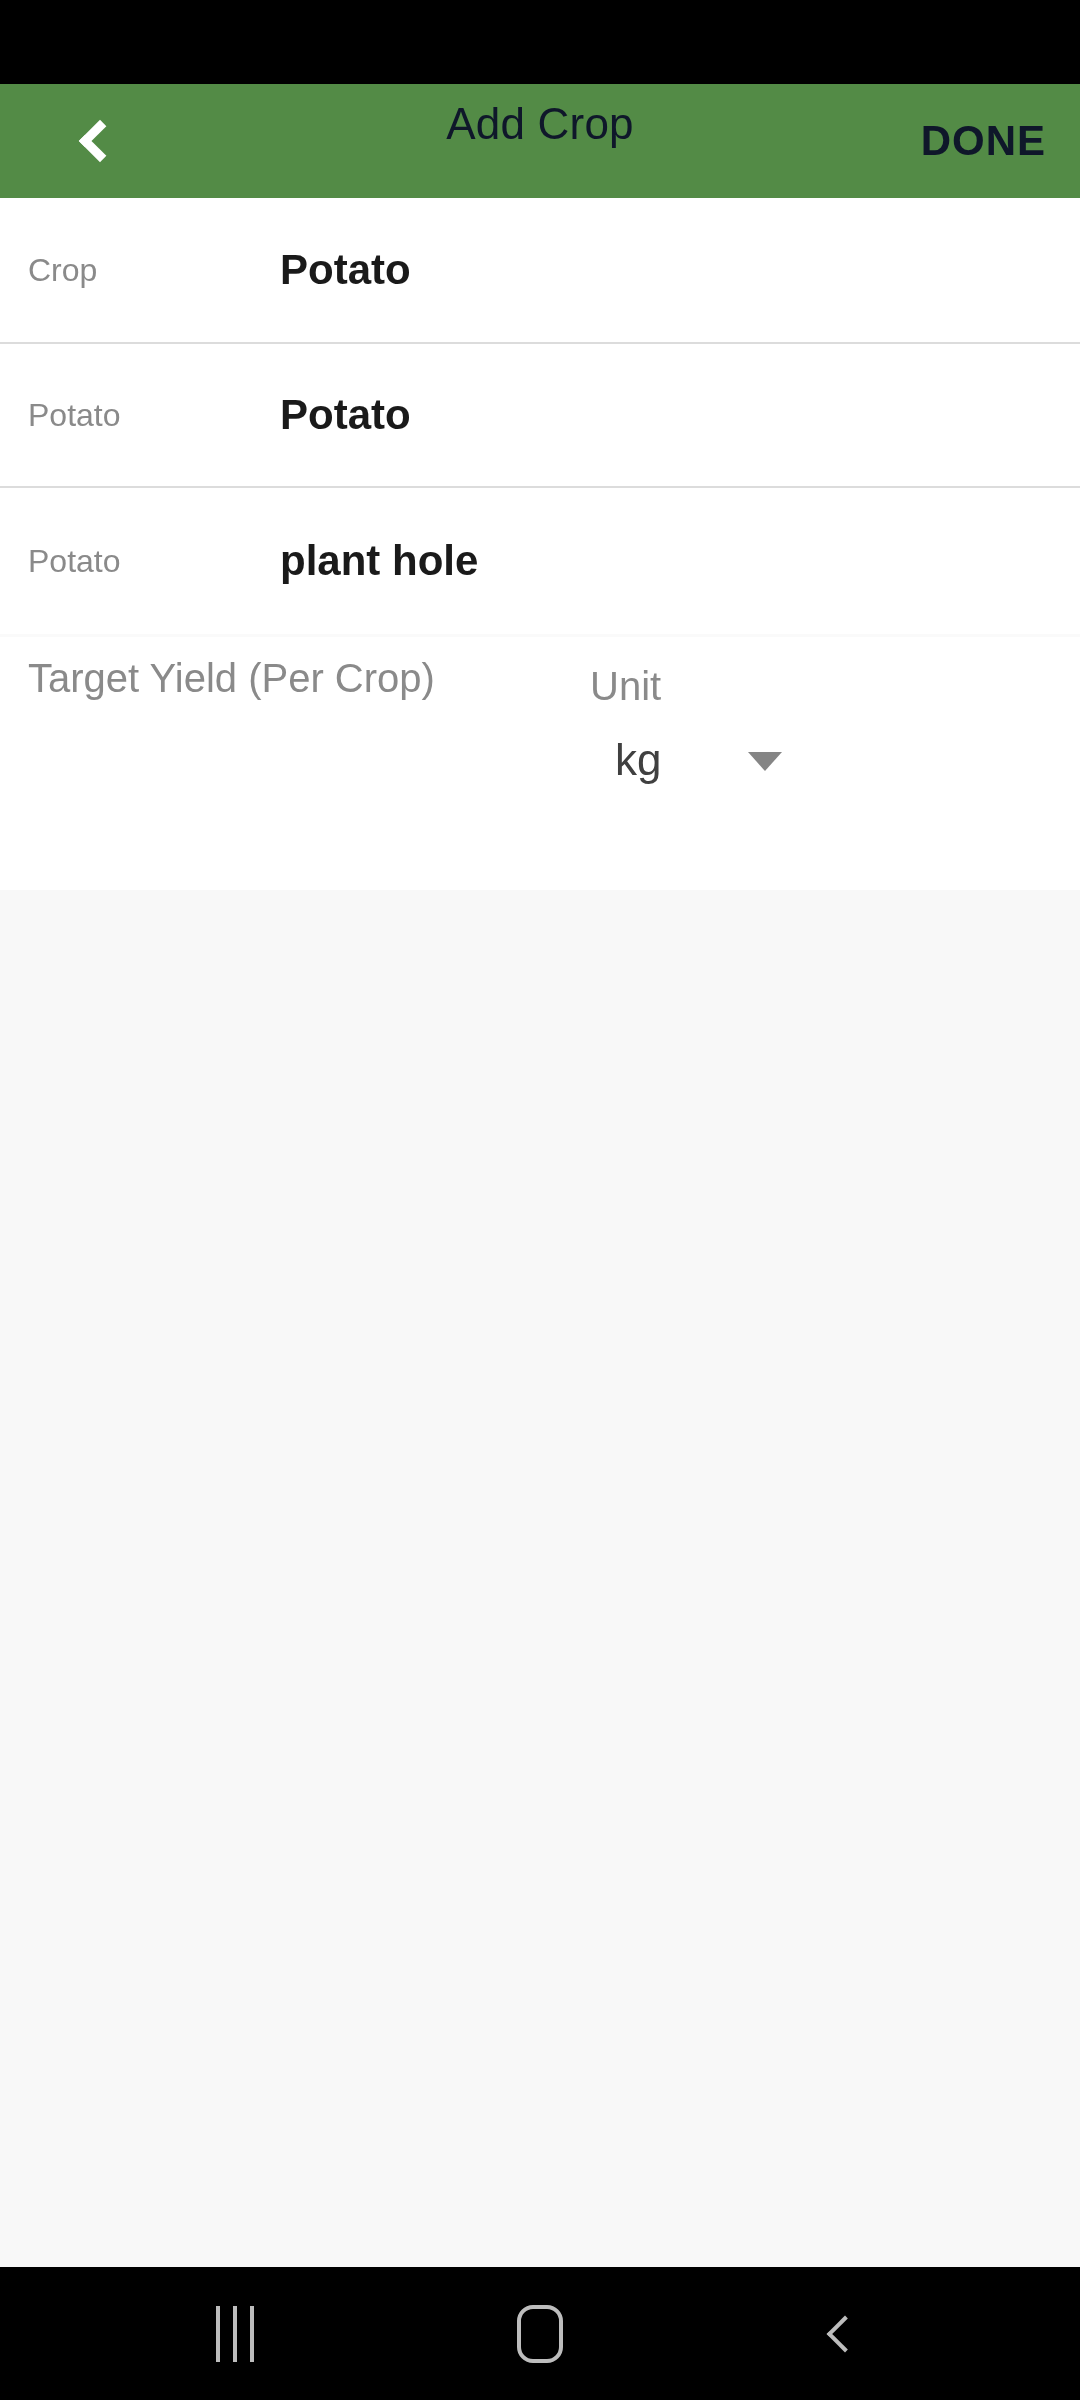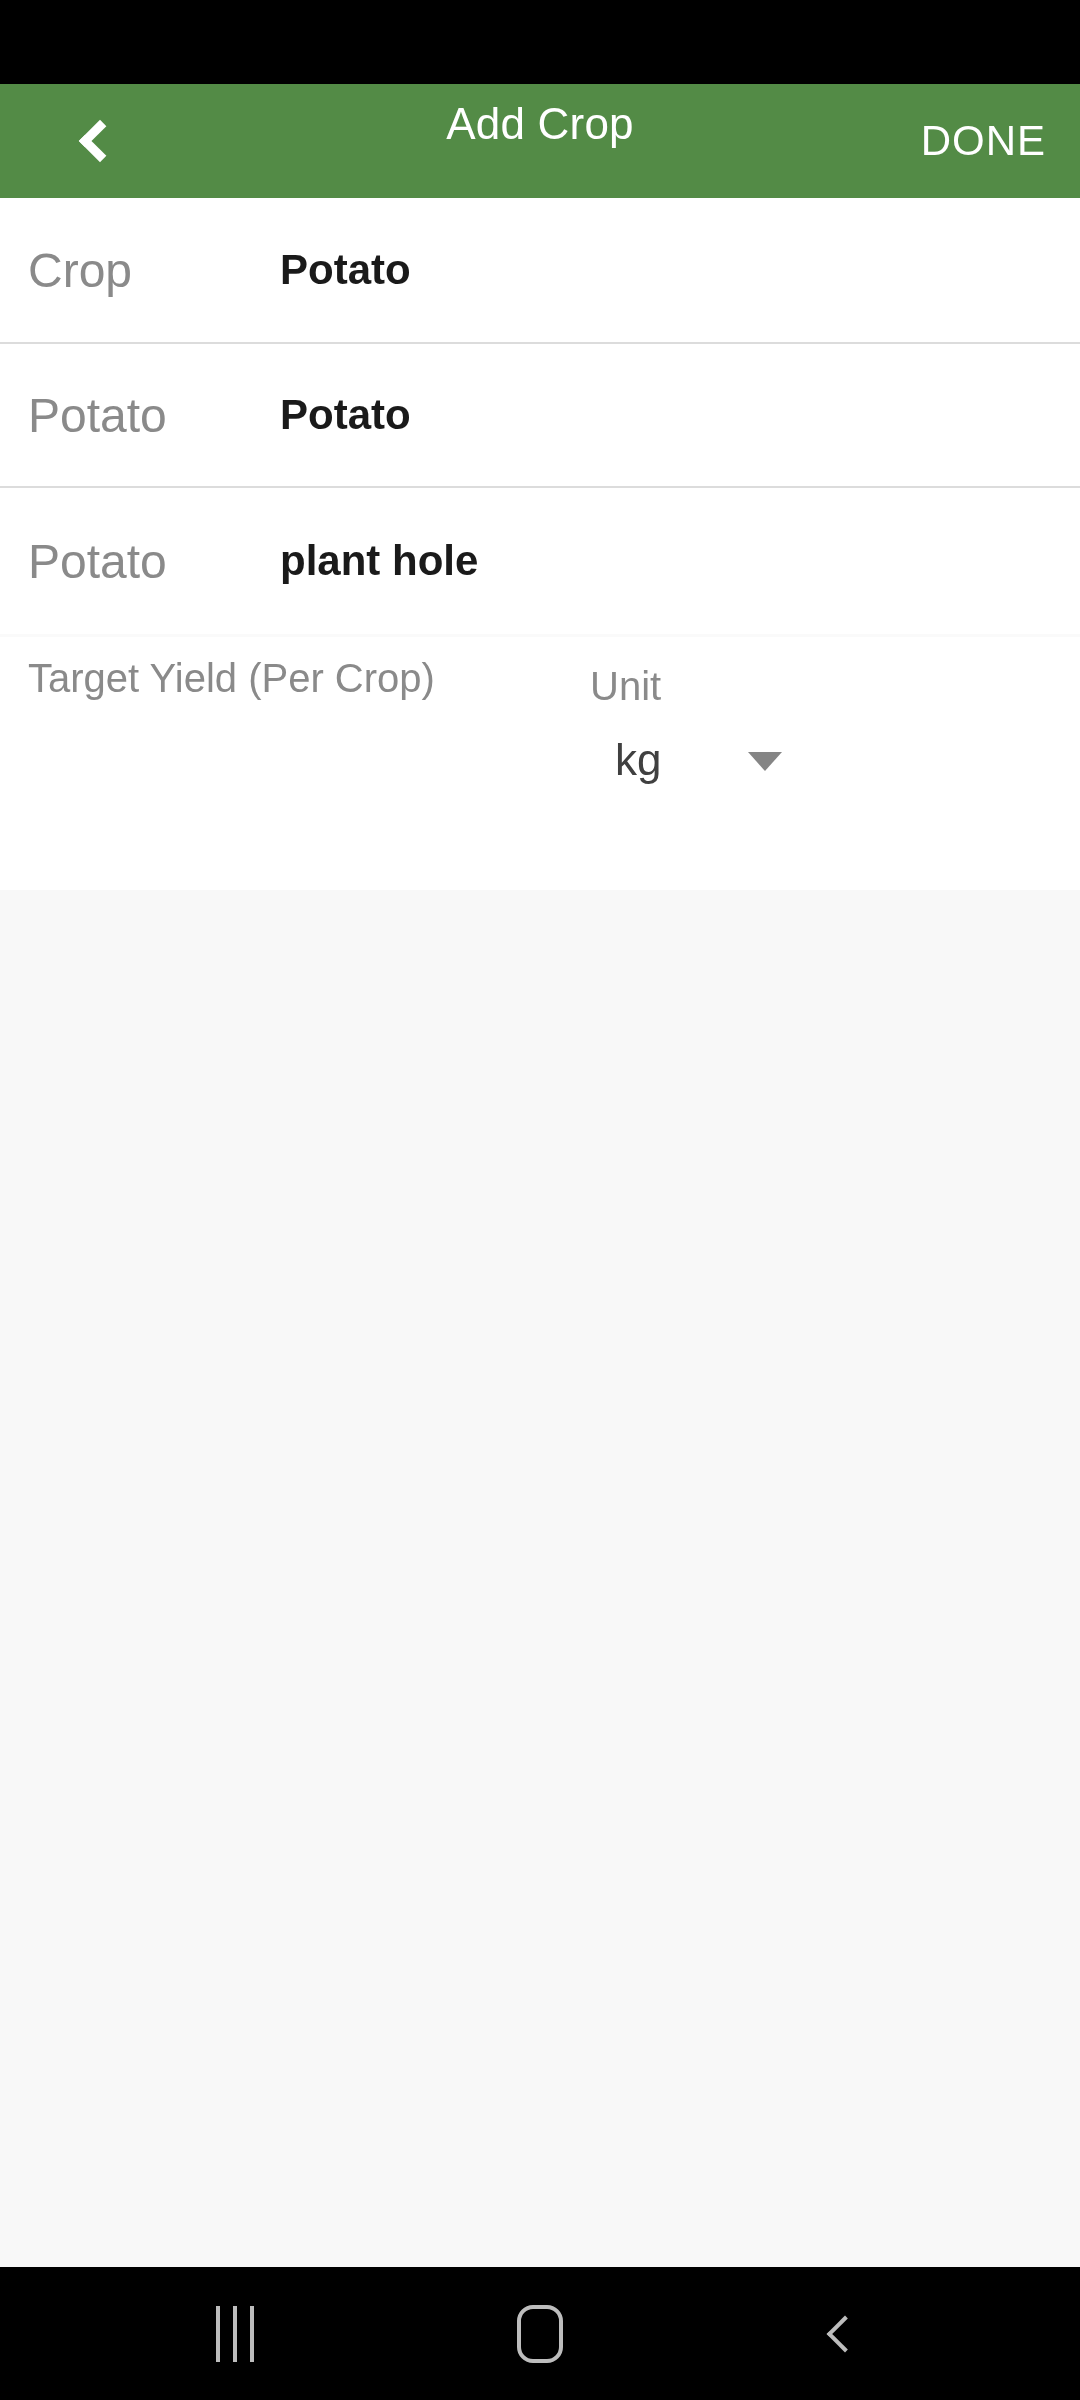--- a/index.html
+++ b/index.html
@@ -38,53 +38,53 @@
   .chev-left {
     width:30px; height:30px;
     border-left:9px solid #FFFFFF;
     border-bottom:9px solid #FFFFFF;
     transform:rotate(45deg);
   }
   .app-title {
     position:absolute; left:0; top:0;
     width:1080px; height:80px;
     display:flex; align-items:center; justify-content:center;
-    color:#ffffff;
+    color:#0f172a;
     font-size:44px;
     font-weight:400;
     letter-spacing:0.2px;
   }
   .done-btn {
     position:absolute; right:34px; top:0;
     height:114px;
     display:flex; align-items:center;
-    color:#ffffff;
+    color:#0f172a;
     font-size:42px;
-    font-weight:400;
+    font-weight:700;
     letter-spacing:1px;
     cursor:pointer;
   }
 
   
   .form-card {
     position:absolute; top:198px; left:0;
     width:1080px; height:692px;
     background:#FFFFFF;
   }
 
   .row {
     position:absolute; left:0;
     width:1080px;
     display:flex; align-items:center;
   }
   .row-label {
     position:absolute;
     left:28px;
     color:#8A8A8A;
-    font-size:48px;
+    font-size:32px;
     font-weight:400;
   }
   .row-value {
     position:absolute;
     left:280px;
     color:#1A1A1A;
     font-size:42px;
     font-weight:700;
   }
 

